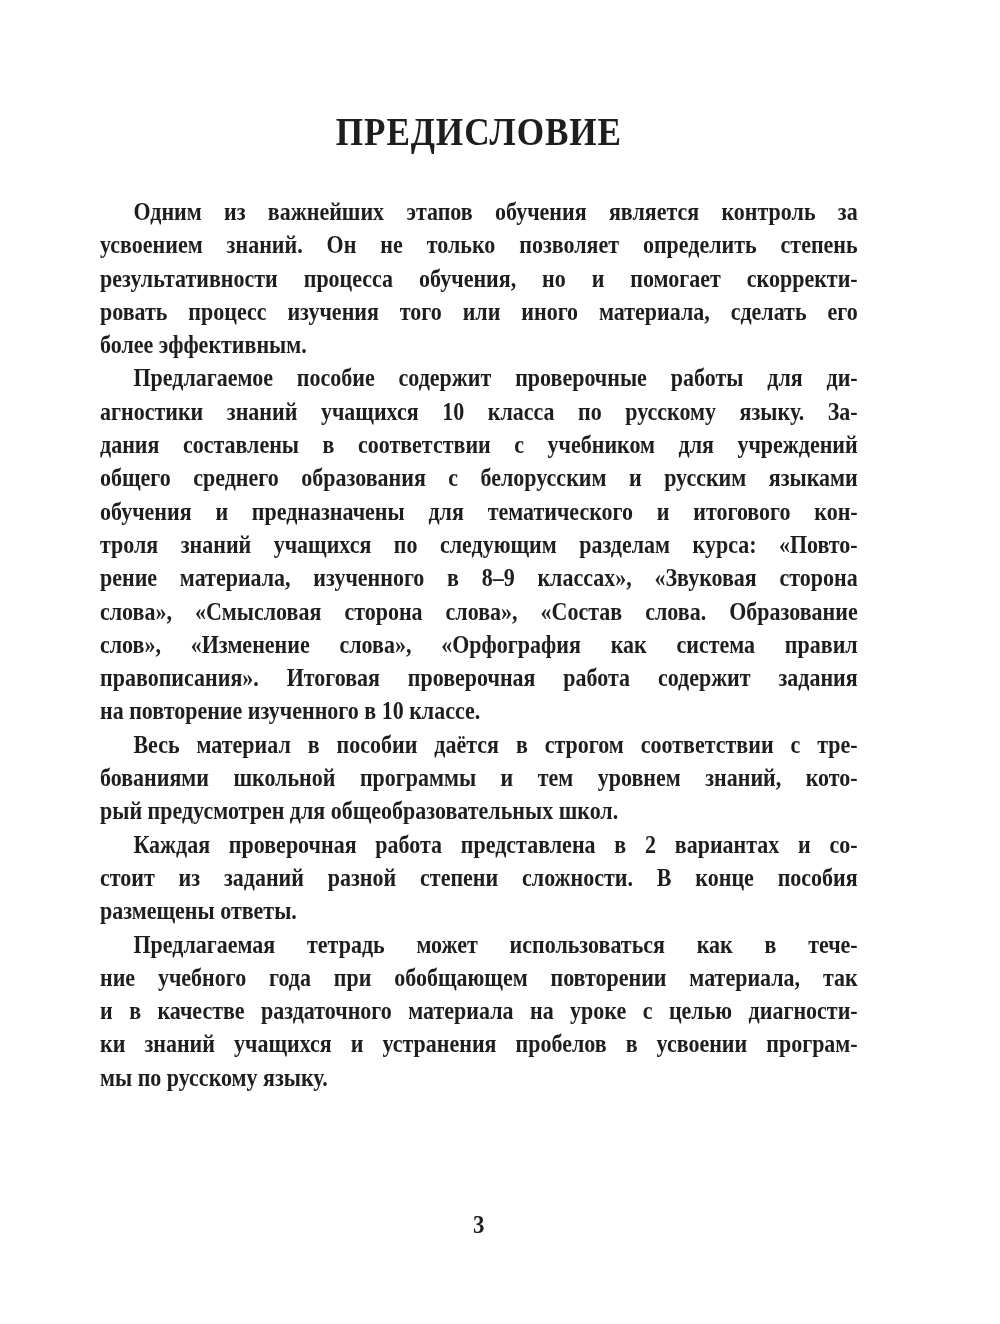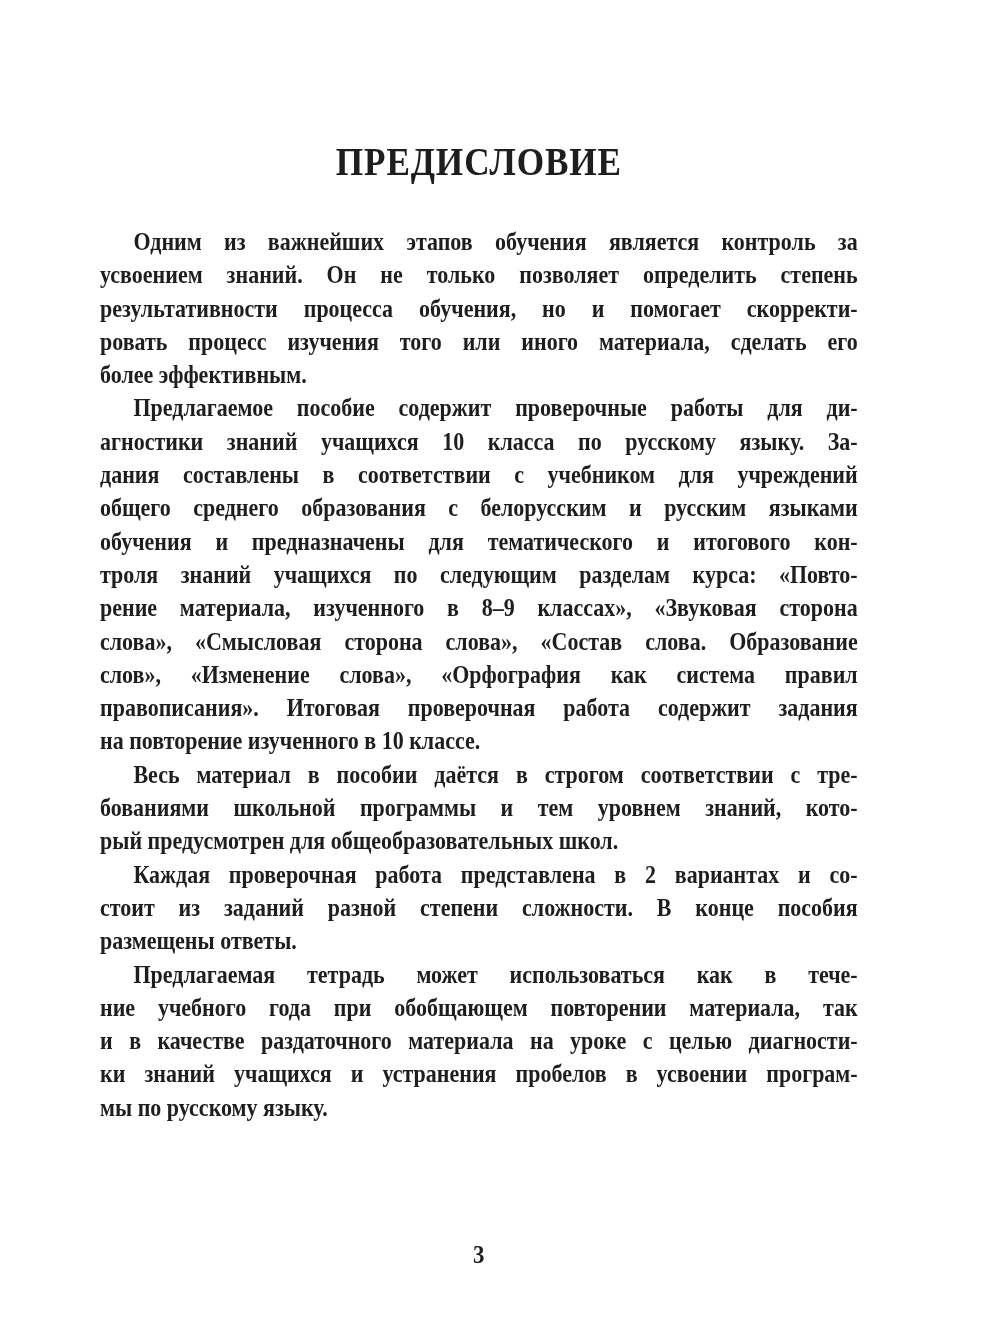--- a/index.html
+++ b/index.html
@@ -13,21 +13,20 @@
     position: relative;
     overflow: hidden;
     font-family: "Liberation Serif", "DejaVu Serif", serif;
     font-weight: 700;
     color: #1e1e1e;
   }
   .sheet {
     position: absolute;
     inset: 0;
     background: #ffffff;
-    margin-top: 30px;
   }
   
   .title {
     position: absolute;
     top: 108px;
     left: 100px;
     width: 861px;
     margin: 0;
     transform: scaleX(0.88);
     transform-origin: 0 0;

